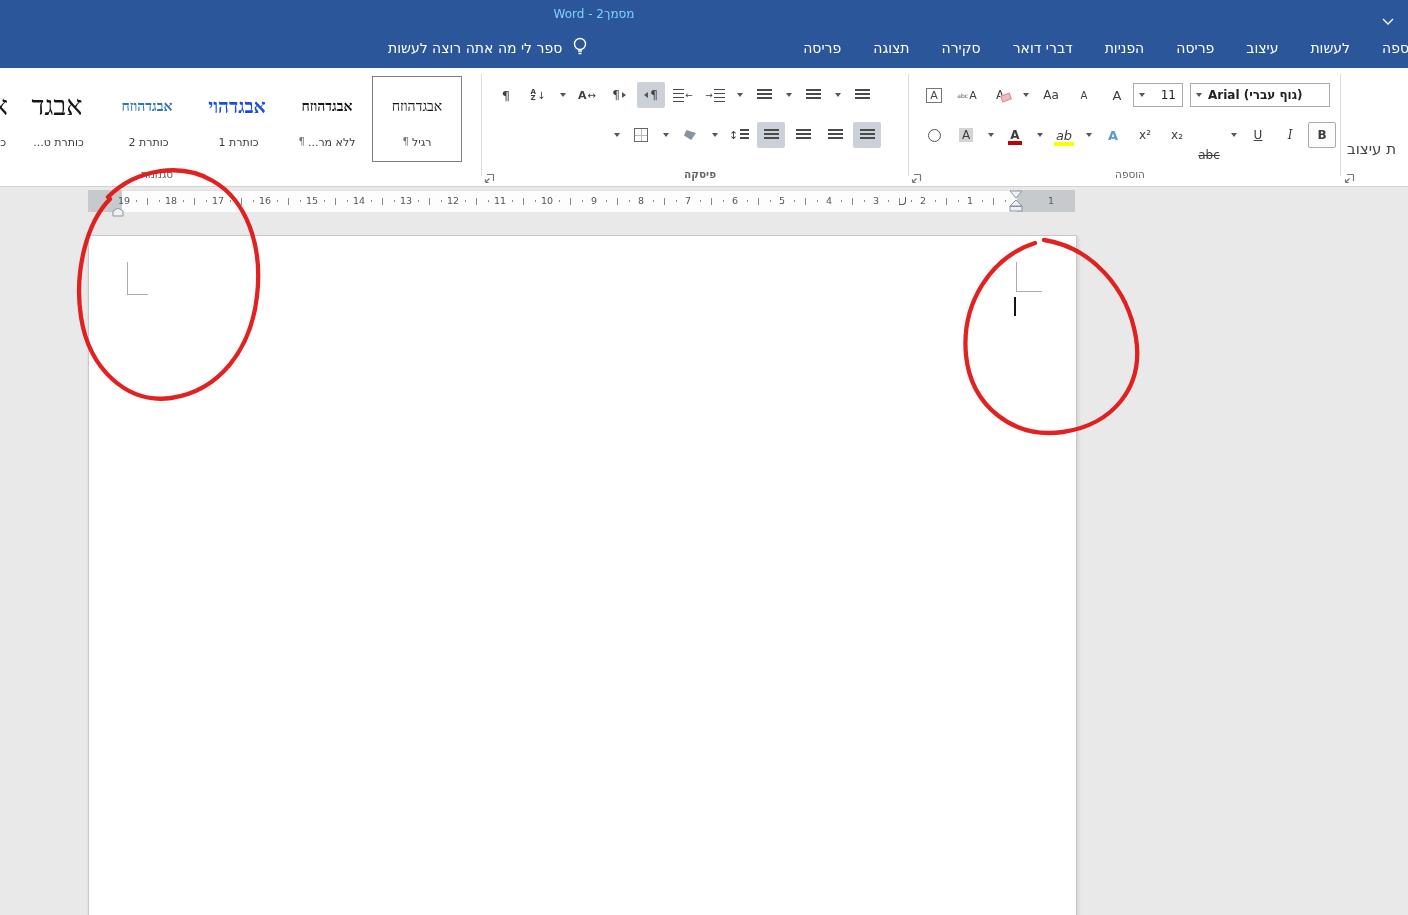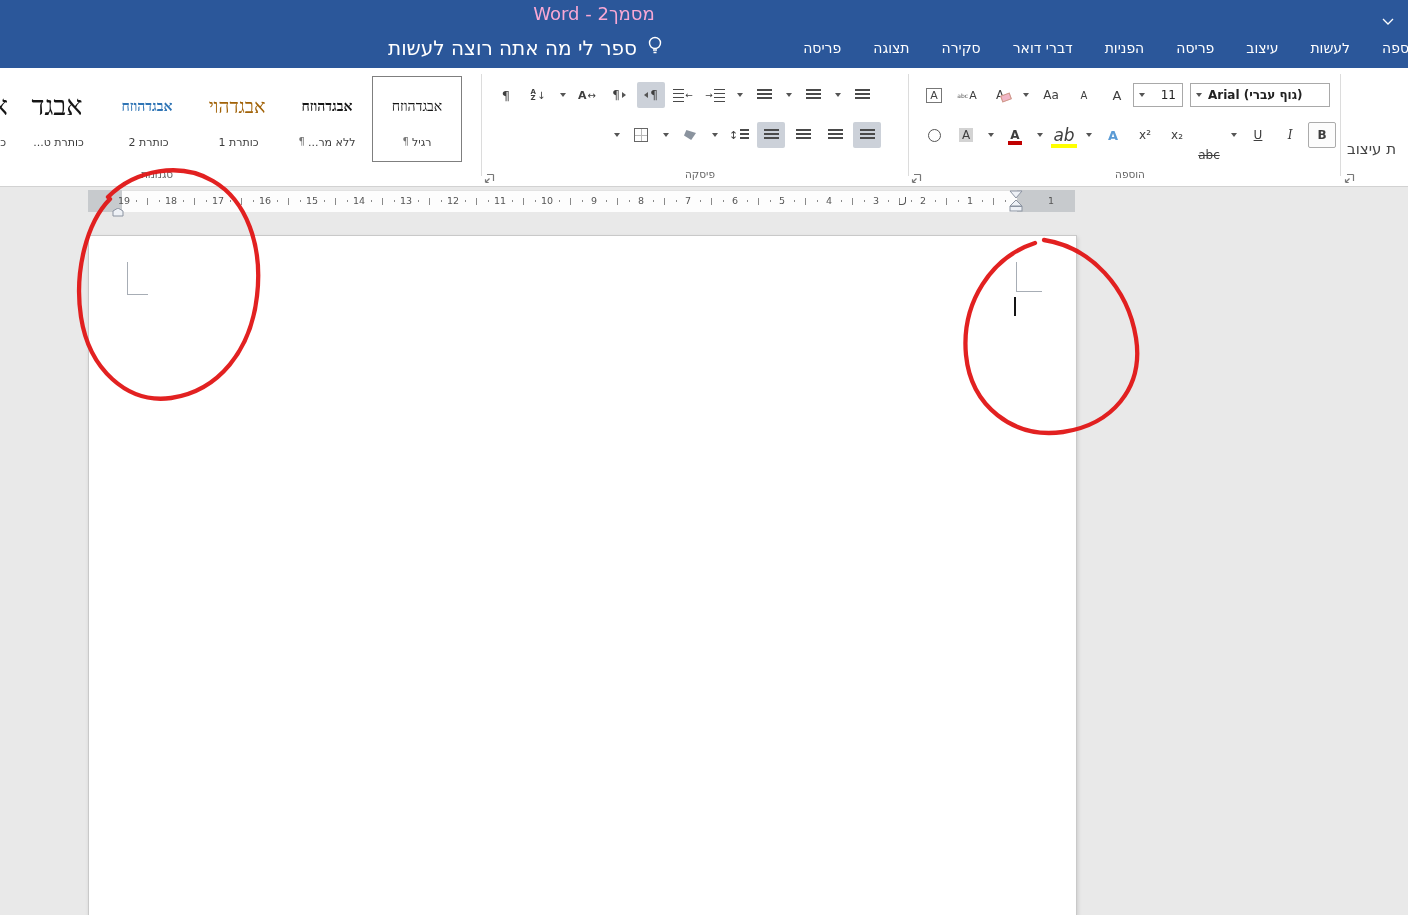--- a/index.html
+++ b/index.html
@@ -2,48 +2,48 @@
 <html><head>
 <meta charset="utf-8">
 <style>
   html,body{margin:0;padding:0;}
   .app{position:relative;width:1408px;height:915px;overflow:hidden;background:#e9e9e9;
        font-family:"DejaVu Sans",sans-serif;-webkit-font-smoothing:antialiased;}
 
   
   .titlebar{position:absolute;top:0;left:0;right:0;height:28px;background:#2b579a;z-index:5;}
   .title{position:absolute;left:0;right:220px;top:0;line-height:28px;text-align:center;
-         color:#f9a8d4;font-size:18px;direction:rtl;}
+         color:#7dd3fc;font-size:12px;direction:rtl;}
   .collapse{position:absolute;right:14px;top:11px;width:12px;height:8px;cursor:pointer;}
 
   
   .tabbar{position:absolute;top:28px;left:0;right:-30px;height:40px;background:#2b579a;
           display:flex;flex-direction:row-reverse;align-items:stretch;z-index:5;}
   .tab{color:#fff;font-size:14px;line-height:40px;padding:0 16px;white-space:nowrap;cursor:pointer;}
   .tellme{display:flex;flex-direction:row-reverse;align-items:center;gap:10px;color:#fff;
-          font-size:20px;margin-right:54px;white-space:nowrap;cursor:pointer;}
+          font-size:14px;margin-right:54px;white-space:nowrap;cursor:pointer;}
 
   
   .ribbon{position:absolute;top:68px;left:0;right:0;height:118px;background:#fff;
           border-bottom:1px solid #d2d2d2;z-index:4;}
   .vsep{position:absolute;top:6px;height:102px;width:1px;background:#dcdcdc;}
   .glabel{position:absolute;top:100px;width:90px;text-align:center;font-size:10.5px;color:#666;direction:rtl;}
   .launcher{position:absolute;top:101px;width:13px;height:13px;cursor:pointer;}
 
   
   .gallery{position:absolute;left:-78px;top:8px;display:flex;}
   .scell{width:90px;height:86px;box-sizing:border-box;border:1px solid transparent;
          text-align:center;padding-top:5px;cursor:pointer;position:relative;}
   .scell.selected{border:1px solid #7f7f7f;background:#fff;}
   .sprev{display:block;height:48px;line-height:48px;font-family:"DejaVu Serif",serif;
          color:#151515;direction:rtl;white-space:nowrap;overflow:hidden;}
   .s-cut .sprev{font-size:27px;text-align:right;padding-right:3px;}
   .s-title .sprev{font-size:27px;}
   .s-h2 .sprev{font-size:14px;color:#2e74b5;font-weight:600;}
-  .s-h1 .sprev{font-size:19px;color:#a16207;}
+  .s-h1 .sprev{font-size:19px;color:#1d4ed8;font-weight:bold;}
   .s-nospace .sprev{font-size:14px;font-weight:600;}
   .s-normal .sprev{font-size:14px;}
   .slabel{display:flex;justify-content:center;gap:3px;font-size:11px;color:#3d3d3d;margin-top:6px;}
   .s-cut .slabel{justify-content:flex-end;padding-right:5px;}
   .spil{color:#777;font-size:10px;}
   .stext{direction:rtl;white-space:nowrap;}
 
   
   .prow{position:absolute;display:flex;align-items:center;}
   .prow1p{left:492px;top:14px;gap:4px;}
@@ -88,21 +88,21 @@
   .ienc::before{content:"";width:11px;height:11px;border:1.3px solid #555;border-radius:50%;}
   .ib .glyph{border:1px solid #777;padding:0 3px;font-size:11px;color:#444;}
   .iph .glyph{font-size:11px;}
   .iph::before{content:"abc";display:block;font-size:6px;line-height:5px;margin-right:1px;color:#555;}
   .ier .glyph{font-size:12px;position:relative;}
   .ier .glyph::after{content:"";position:absolute;right:-7px;bottom:1px;width:8px;height:5px;
         background:#f2b6c6;border:1px solid #c98;transform:rotate(-20deg);}
   .ishd .glyph{background:#d3d3d3;padding:0 3px;font-size:12px;}
   .ifc .glyph{font-weight:600;position:relative;}
   .ifc .glyph::after{content:"";position:absolute;left:-2px;right:-2px;bottom:-3px;height:4px;background:#c00000;}
-  .ihl .glyph{font-style:italic;font-size:17px;position:relative;}
+  .ihl .glyph{font-style:italic;font-size:13px;position:relative;}
   .ihl .glyph::after{content:"";position:absolute;left:-2px;right:-2px;bottom:-3px;height:4px;background:#ffff00;}
   .ifx .glyph{color:#5b9bd5;font-weight:700;font-size:13px;}
   .istr .glyph{text-decoration:line-through;font-size:12px;margin-top:39px;}
   .iun .glyph{text-decoration:underline;}
   .iit .glyph{font-style:italic;font-family:"DejaVu Serif",serif;}
   .ibd .glyph{font-weight:700;}
   .ishr .glyph{font-size:10px;}
   .igrw .glyph{font-size:13px;}
 
   .combo{display:flex;align-items:center;height:24px;border:1px solid #a9a9a9;background:#fff;
@@ -340,21 +340,21 @@
         </div>
 
         <div class="pbtn iac lines">
           <span class="glyph"></span>
         </div>
 
         <div class="pbtn iar lines active">
           <span class="glyph"></span>
         </div>
       </div>
-    <span class="glabel" style="left:655px;">פיסקה</span>
+    <span class="glabel" style="left:655px;font-weight:bold;">פיסקה</span>
     <span class="launcher" style="left:484px;">
       <svg width="11" height="11" viewBox="0 0 11 11">
           <path d="M9.5 1.5 H3 M9.5 1.5 V8" fill="none" stroke="#777" stroke-width="1.2"></path>
           <path d="M1.5 9.5 L5.5 5.5 M1.5 9.5 h3.2 M1.5 9.5 v-3.2" fill="none" stroke="#777" stroke-width="1.2"></path>
         </svg>
     </span>
 
     <div class="vsep" style="left:908px;"></div>
 
     <div class="prow frow1">

